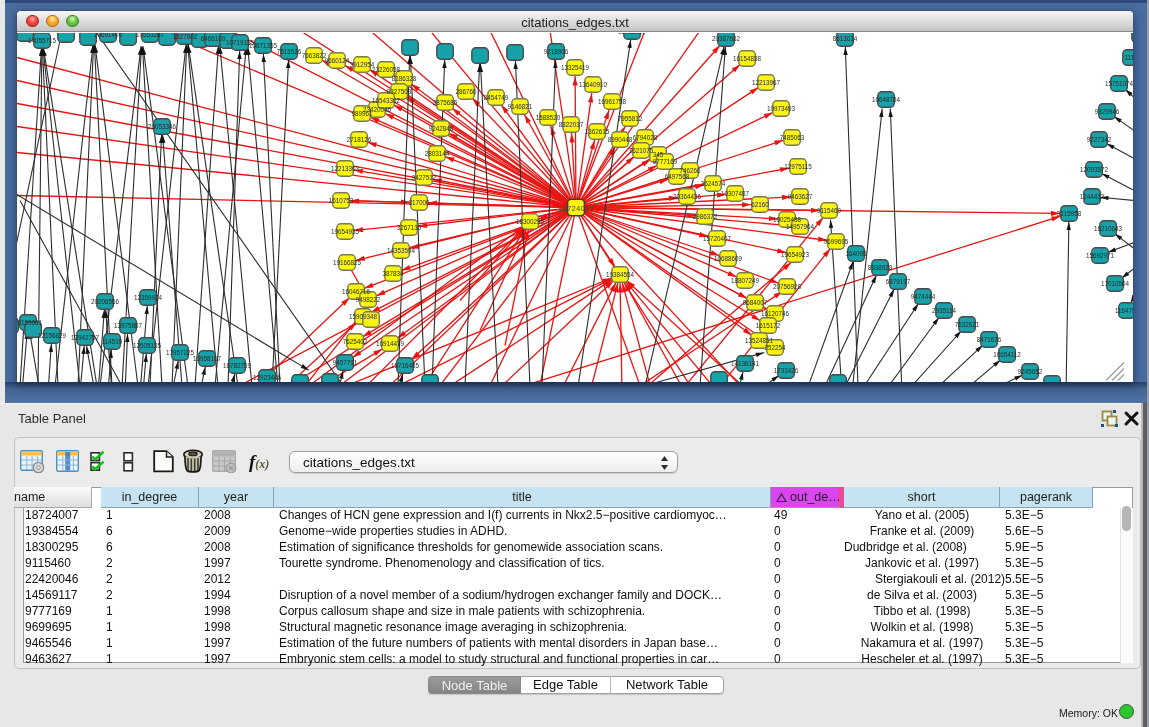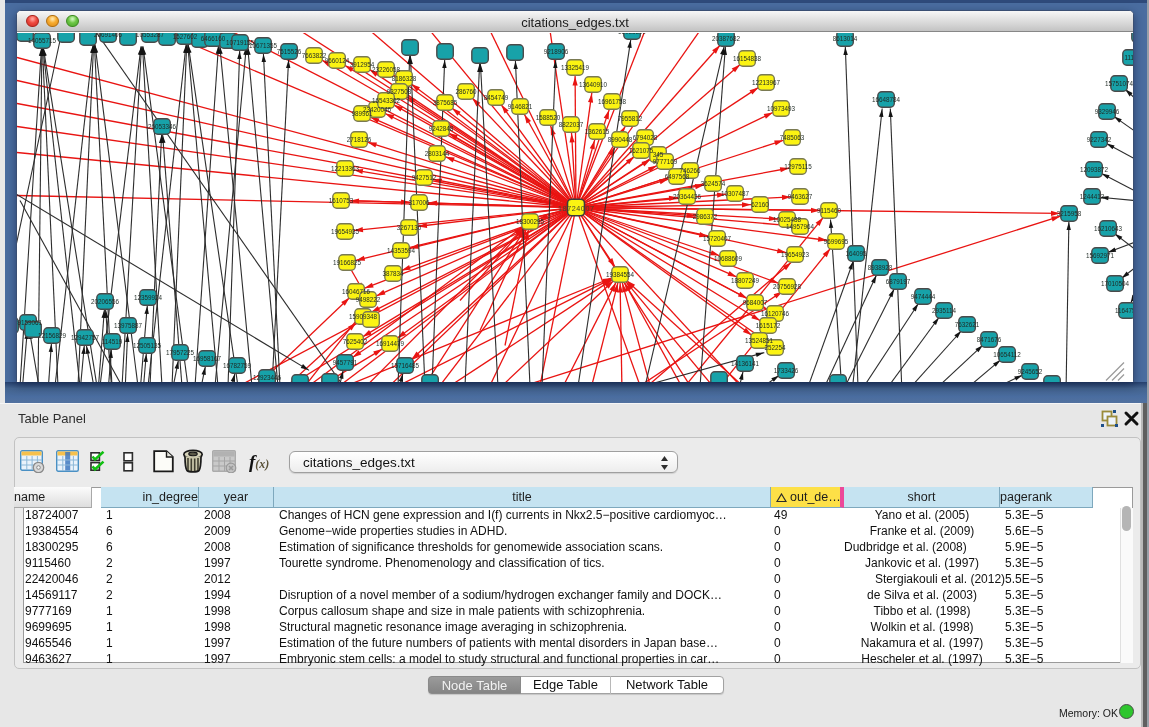--- a/index.html
+++ b/index.html
@@ -765,28 +765,28 @@
  <div style="position:absolute;left:13px;top:3px;font-size:13.5px;color:#111">citations_edges.txt</div>
  <svg style="position:absolute;right:8px;top:4px" width="9" height="14">
   <path d="M4.5 0 L8 5 L1 5 Z" fill="#2e2e2e"></path>
       <path d="M4.5 14 L8 9 L1 9 Z" fill="#2e2e2e"></path>
  </svg>
 </div>
 
 <div class="abs" style="left:23px;top:487px;width:1110px;height:176px;background:#fff;border:1px solid #9a9a9a"></div>
 
 <div class="abs" style="left:14px;top:487px;width:78px;height:20.5px;background:linear-gradient(#fcfcfc,#dedede);border-right:1px solid #a8a8a8;border-bottom:1px solid #a8a8a8;font-size:12.5px;color:#1d1d1d;text-align:left;line-height:21px">name</div>
-<div class="abs" style="left:101px;top:487px;width:98px;height:20.5px;background:#c5e3f1;border-right:1px solid #7ea8bd;border-bottom:1px solid #7ea8bd;font-size:12.5px;color:#1d1d1d;text-align:right;line-height:21px">in_degree</div>
+<div class="abs" style="left:101px;top:487px;width:98px;height:20.5px;background:#c5e3f1;border-right:1px solid #7ea8bd;border-bottom:1px solid #7ea8bd;font-size:12.5px;color:#1d1d1d;text-align:center;line-height:21px">in_degree</div>
 <div class="abs" style="left:199px;top:487px;width:75px;height:20.5px;background:#c5e3f1;border-right:1px solid #7ea8bd;border-bottom:1px solid #7ea8bd;font-size:12.5px;color:#1d1d1d;text-align:center;line-height:21px">year</div>
 <div class="abs" style="left:274px;top:487px;width:497px;height:20.5px;background:#c5e3f1;border-right:1px solid #7ea8bd;border-bottom:1px solid #7ea8bd;font-size:12.5px;color:#1d1d1d;text-align:center;line-height:21px">title</div>
-<div class="abs" style="left:771px;top:487px;width:73px;height:20.5px;background:#fde047;border-right:4px solid #ec4899;border-bottom:1px solid #7ea8bd;font-size:12.5px;color:#1d1d1d;line-height:21px"><svg style="position:absolute;left:5px;top:6px" width="11" height="10">
+<div class="abs" style="left:771px;top:487px;width:73px;height:20.5px;background:#d946ef;border-right:6px solid #ec4899;border-bottom:1px solid #7ea8bd;font-size:12.5px;color:#1d1d1d;line-height:21px"><svg style="position:absolute;left:5px;top:6px" width="11" height="10">
       <path d="M5.5 1 L10 8.5 H1 Z" fill="none" stroke="#2a2a2a" stroke-width="1.2"></path>
     </svg><span style="margin-left:19px">out_de…</span></div>
 <div class="abs" style="left:844px;top:487px;width:156px;height:20.5px;background:#c5e3f1;border-right:1px solid #7ea8bd;border-bottom:1px solid #7ea8bd;font-size:12.5px;color:#1d1d1d;text-align:center;line-height:21px">short</div>
-<div class="abs" style="left:1000px;top:487px;width:93px;height:20.5px;background:#c5e3f1;border-right:1px solid #7ea8bd;border-bottom:1px solid #7ea8bd;font-size:12.5px;color:#1d1d1d;text-align:left;line-height:21px">pagerank</div>
+<div class="abs" style="left:1000px;top:487px;width:93px;height:20.5px;background:#c5e3f1;border-right:1px solid #7ea8bd;border-bottom:1px solid #7ea8bd;font-size:12.5px;color:#1d1d1d;text-align:center;line-height:21px">pagerank</div>
 <div class="row" style="top:507.5px">
     <span style="left:25px">18724007</span>
     <span style="left:106px">1</span>
     <span style="left:204px">2008</span>
     <span style="left:279px;width:488px;overflow:hidden;white-space:nowrap">Changes of HCN gene expression and I(f) currents in Nkx2.5−positive cardiomyoc…</span>
     <span style="left:774px">49</span>
     <span style="left:844px;width:156px;text-align:center">Yano et al. (2005)</span>
     <span style="left:1005px">5.3E−5</span>
   </div>
 <div class="row" style="top:523.6px">

